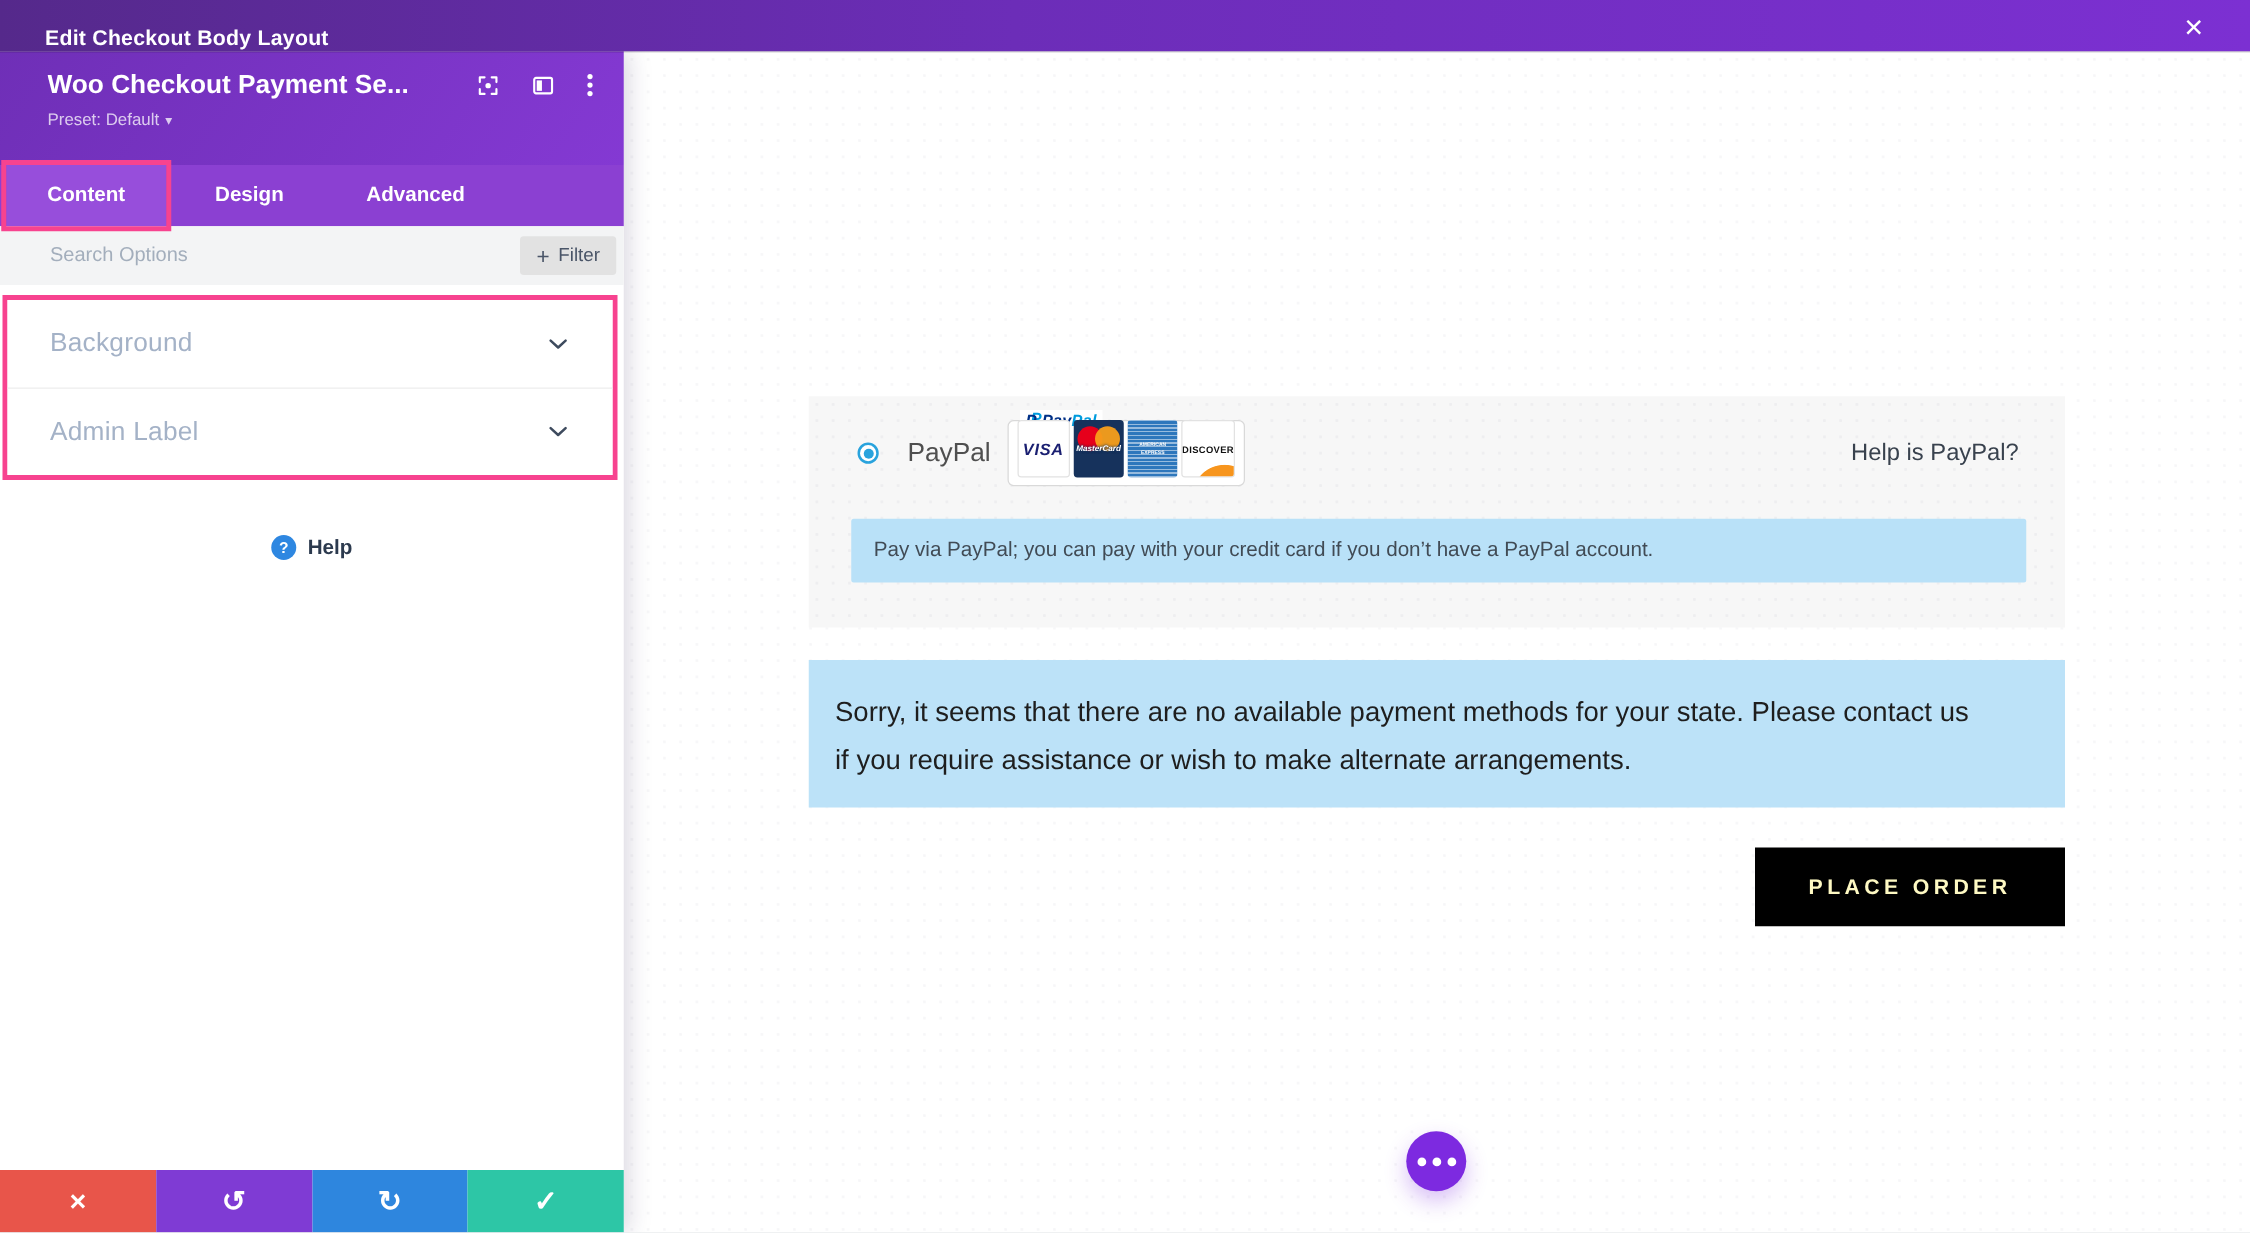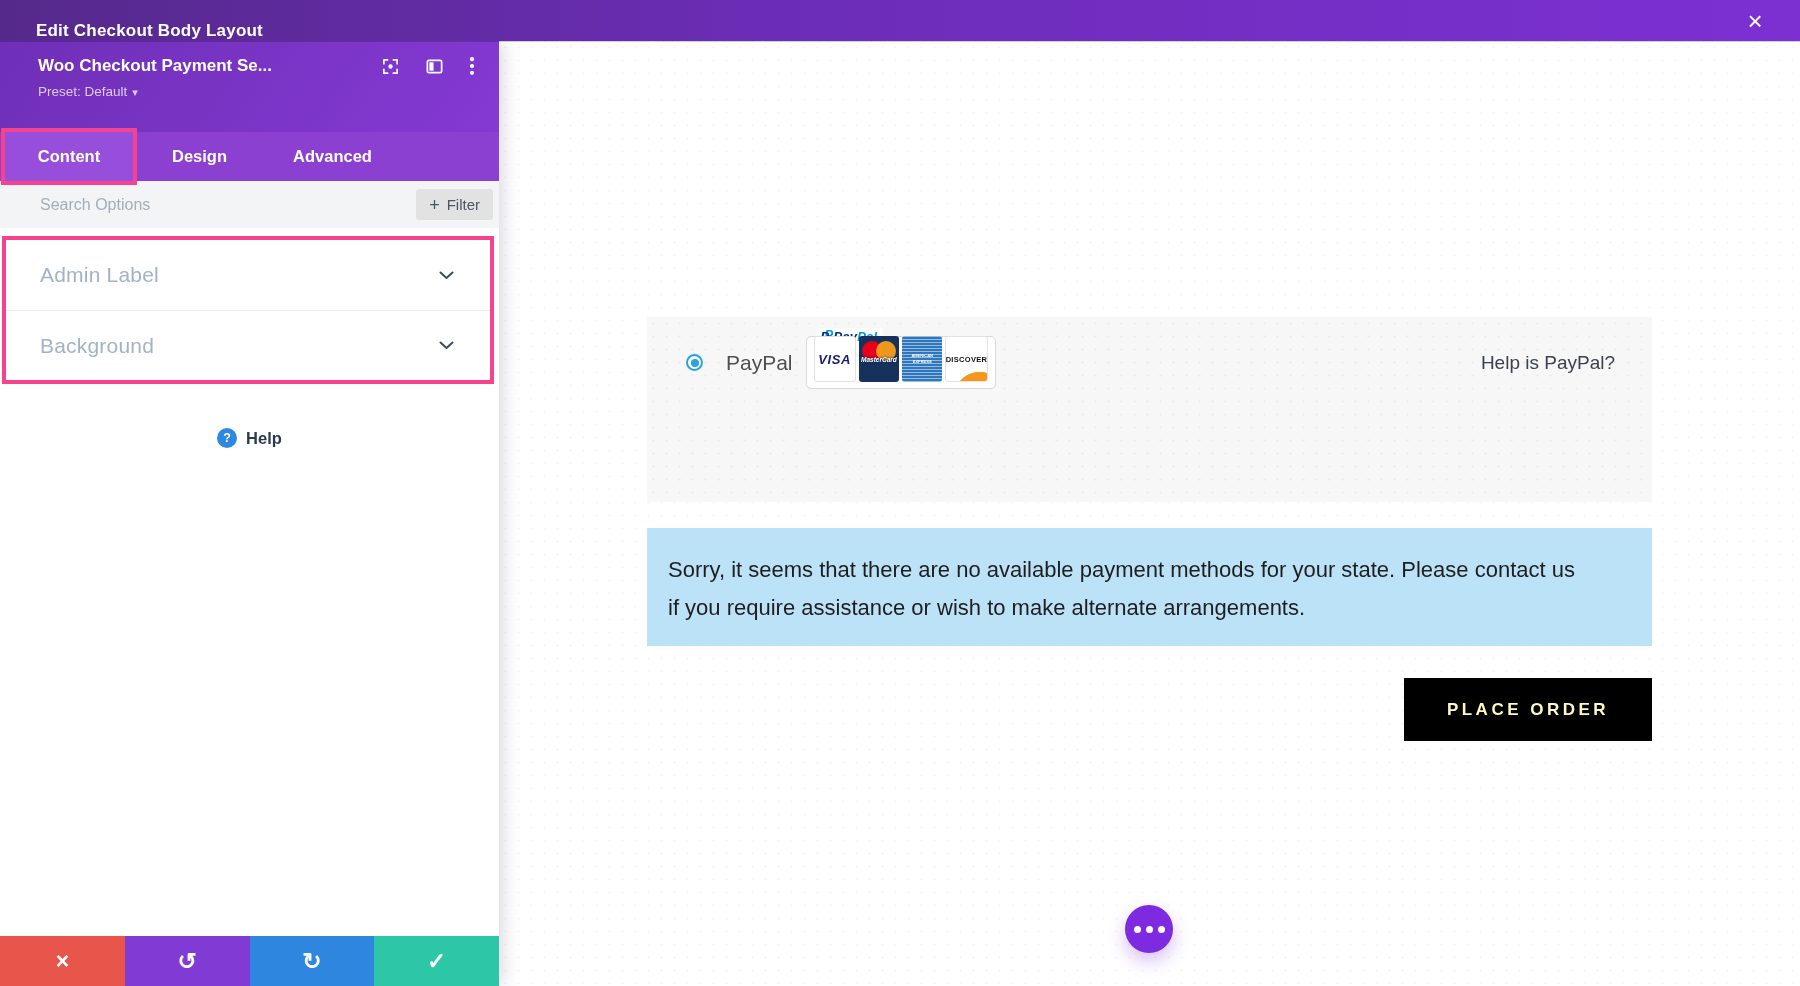--- a/index.html
+++ b/index.html
@@ -26,21 +26,21 @@
   
   .panel {
     position:absolute; left:0; top:41px; width:499px; bottom:0; z-index:30;
     background:#fff; box-shadow:3px 0 18px rgba(40,20,80,.18);
   }
   .panel-header {
     height:91px; padding:15px 24px 0 38px; color:#fff;
     background:linear-gradient(125deg,#6f2fb7 0%,#8439d3 100%);
   }
   .module-title-row { display:flex; align-items:center; }
-  .module-title { flex:1; margin:0; font-size:17px; font-weight:bold; white-space:nowrap; overflow:hidden; }
+  .module-title { flex:1; margin:0; font-size:21px; font-weight:bold; white-space:nowrap; overflow:hidden; }
   .header-icons { display:flex; align-items:center; gap:25px; margin-left:10px; }
   .hicon { background:none; border:none; padding:0; cursor:pointer; display:flex; align-items:center; }
   .preset-row { margin-top:8px; font-size:13.5px; color:rgba(255,255,255,.75); cursor:pointer; width:max-content; }
   .preset-caret { font-size:11px; margin-left:5px; }
 
   .tabs {
     position:absolute; top:91px; left:0; right:0; height:49px;
     background:#8b40d2; display:flex; align-items:stretch;
   }
   .tab {
@@ -230,27 +230,27 @@
     <div class="search-row">
       <input class="search-input" type="text" placeholder="Search Options" style="">
       <button class="filter-btn">
         <span class="filter-plus">+</span>
         <span>Filter</span>
       </button>
     </div>
 
     <div class="options-group">
       <div class="option-row">
-        <span class="option-label">Admin Label</span>
+        <span class="option-label">Background</span>
         <svg class="chev" width="15" height="9" viewBox="0 0 15 9" fill="none">
           <path d="M1.5 1.5 L7.5 7 L13.5 1.5" stroke="#3e4b5e" stroke-width="2" stroke-linecap="round" stroke-linejoin="round"></path>
         </svg>
       </div>
       <div class="option-row">
-        <span class="option-label">Background</span>
+        <span class="option-label">Admin Label</span>
         <svg class="chev" width="15" height="9" viewBox="0 0 15 9" fill="none">
           <path d="M1.5 1.5 L7.5 7 L13.5 1.5" stroke="#3e4b5e" stroke-width="2" stroke-linecap="round" stroke-linejoin="round"></path>
         </svg>
       </div>
     </div>
 
     <div class="help-row">
       <span class="help-badge">?</span>
       <span class="help-label">Help</span>
     </div>
@@ -301,20 +301,23 @@
             <div class="card discover">
               <span class="discover-text">DISCOVER</span>
               <span class="discover-swoosh"></span>
             </div>
           </div>
         </div>
 
         <button class="what-is-link">Help is PayPal?</button>
       </div>
 
+      <div class="pm-info">
+        <span class="pm-info-text">Pay via PayPal; you can pay with your credit card if you don’t have a PayPal account.</span>
+      </div>
     </section>
 
     <section class="notice-box">
       <p class="notice-text">Sorry, it seems that there are no available payment methods for your state. Please contact us if you require assistance or wish to make alternate arrangements.</p>
     </section>
 
     <button class="place-order">PLACE ORDER</button>
 
     <button class="dots-btn">
       <span class="dot"></span>

